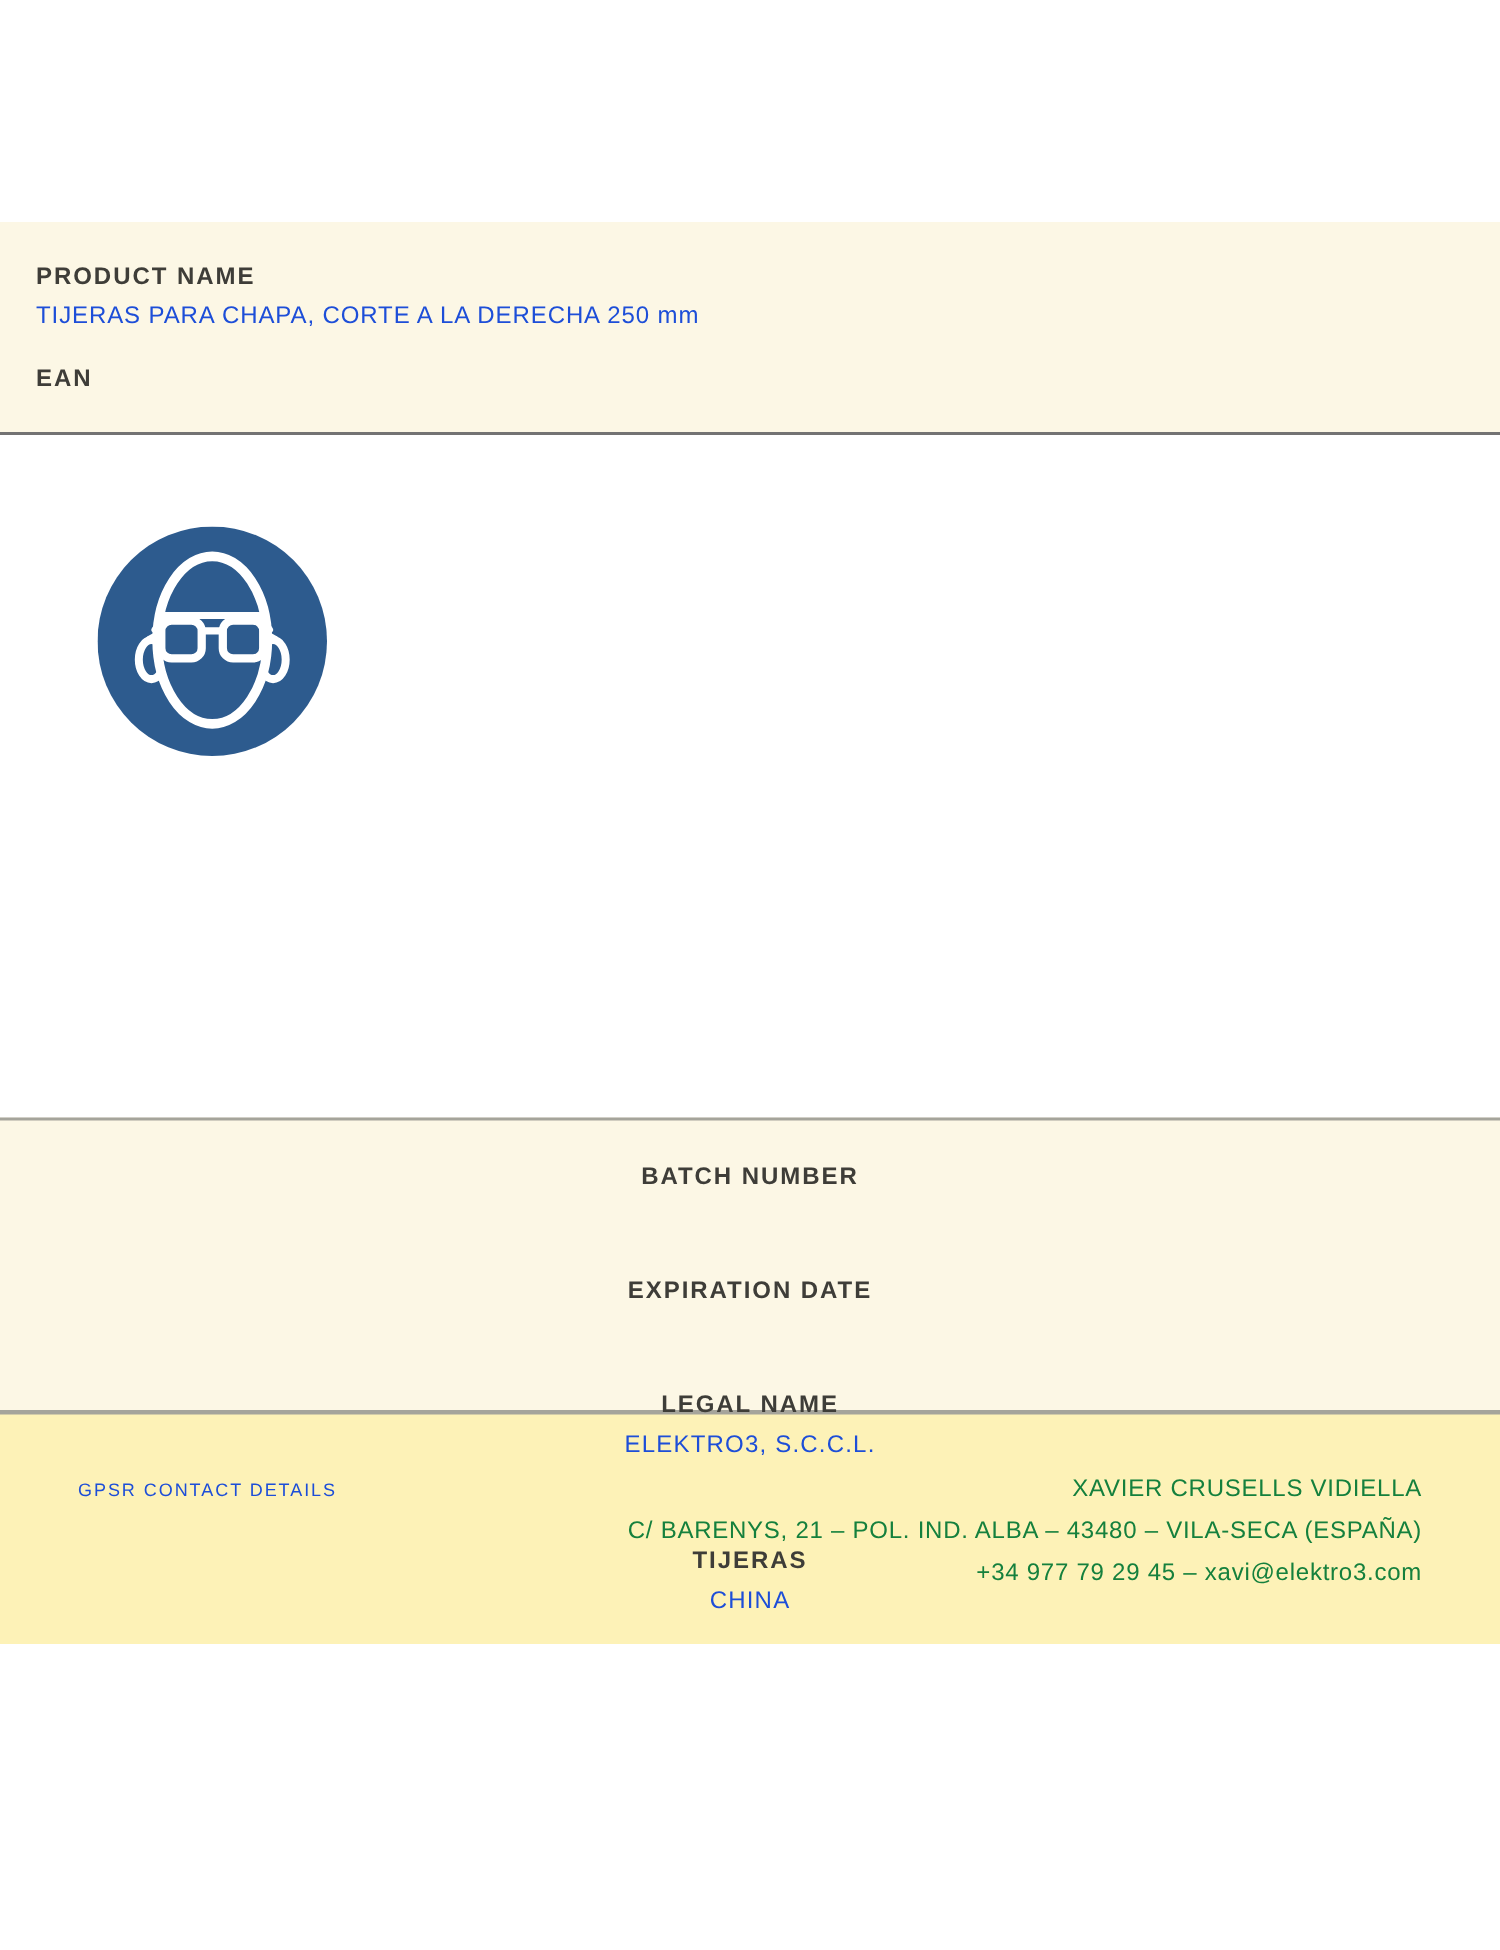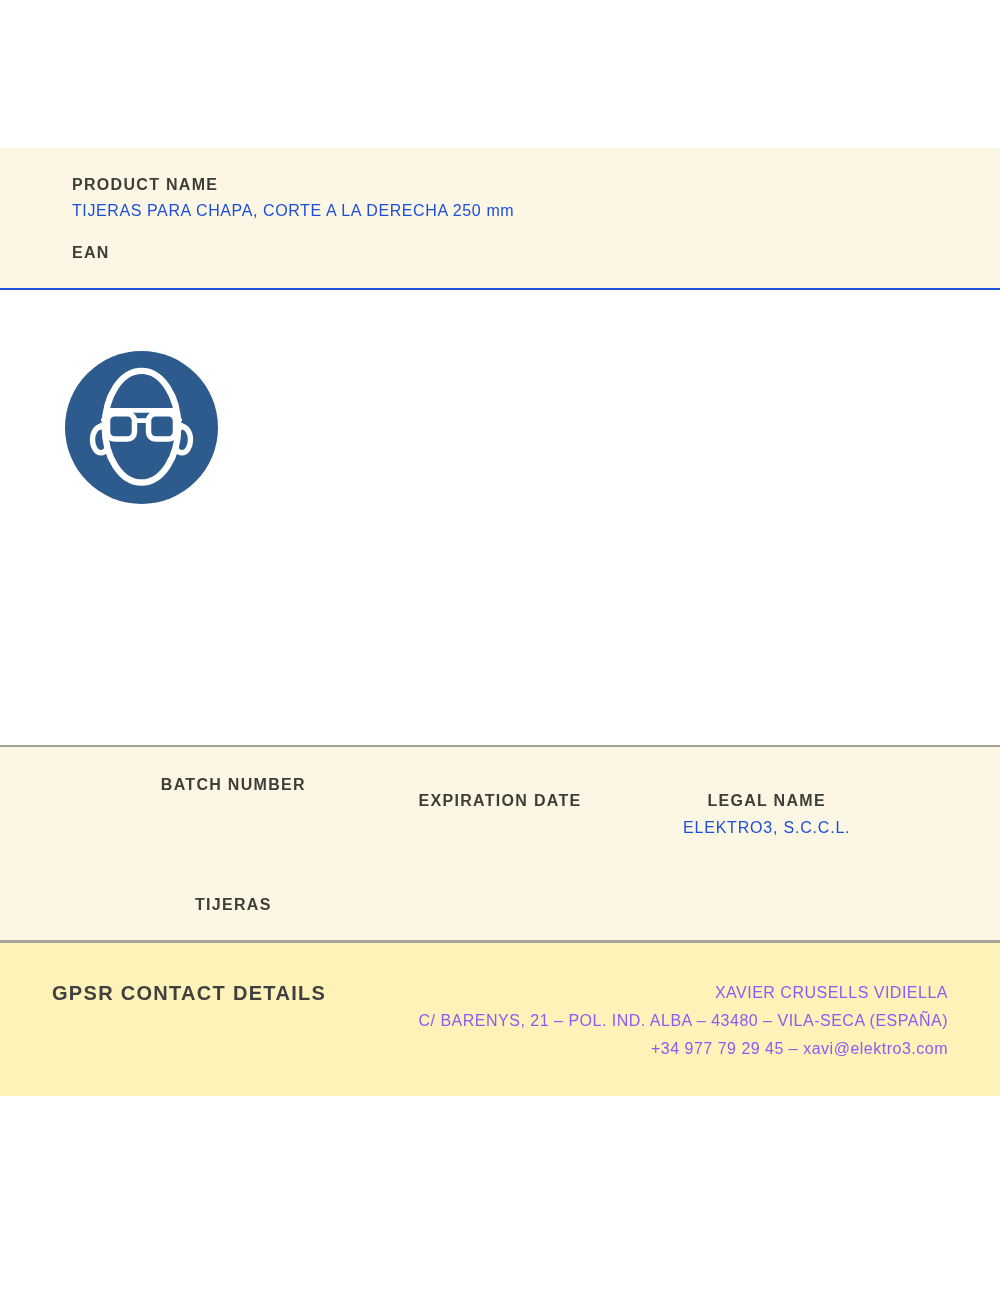--- a/index.html
+++ b/index.html
@@ -9,22 +9,22 @@
     background: #ffffff;
     font-family: "Liberation Sans", sans-serif;
     position: relative;
     overflow: hidden;
   }
   .top-spacer { height: 148px; }
 
   
   .product-section {
     background: #fcf7e5;
-    border-bottom: 2px solid #1d4ed8;
-    padding: 24px 52px 22px 72px;
+    border-bottom: 2px solid #737373;
+    padding: 24px 52px 22px 24px;
     box-sizing: border-box;
   }
   .field-label {
     font-size: 16px;
     font-weight: bold;
     letter-spacing: 1.3px;
     color: #3e3d38;
     line-height: 26px;
   }
   .field-value {
@@ -44,51 +44,51 @@
   .safety-icon { display: block; }
 
   
   .batch-section {
     background: #fcf7e5;
     border-top: 2px solid #a5a49b;
     height: 195px;
     box-sizing: border-box;
     padding: 25px 100px;
     display: grid;
-    grid-template-columns: 1fr 1fr 1fr;
+    grid-template-columns: 1fr;
     row-gap: 34px;
     text-align: center;
   }
   .batch-section .field-label { line-height: 26px; }
   .batch-section .field-value { line-height: 28px; letter-spacing: 0.8px; }
 
   
   .gpsr-section {
     background: #fdf2b7;
     border-top: 3px solid #a5a49b;
     height: 156px;
     box-sizing: border-box;
     padding: 36px 52px 0 52px;
     display: flex;
     justify-content: space-between;
     align-items: flex-start;
   }
   .gpsr-label {
-    font-size: 20px;
-    font-weight: bold;
+    font-size: 12px;
+    font-weight: normal;
     letter-spacing: 1.3px;
-    color: #404040;
+    color: #1d4ed8;
     line-height: 28px;
     white-space: nowrap;
   }
   .gpsr-contact {
     text-align: right;
     font-size: 16px;
     letter-spacing: 0.5px;
-    color: #8b5cf6;
+    color: #15803d;
     line-height: 28px;
   }
 </style>
 </head>
 <body>
 
 <div class="top-spacer"></div>
 
 <section class="product-section">
   <div class="field">
@@ -125,20 +125,21 @@
   <div class="field">
     <div class="field-label">EXPIRATION DATE</div>
     <div class="field-value"></div>
   </div>
   <div class="field">
     <div class="field-label">LEGAL NAME</div>
     <div class="field-value">ELEKTRO3, S.C.C.L.</div>
   </div>
   <div class="field">
     <div class="field-label">TIJERAS</div>
+    <div class="field-value">CHINA</div>
   </div>
 </section>
 
 <section class="gpsr-section">
   <div class="gpsr-label">GPSR CONTACT DETAILS</div>
   <div class="gpsr-contact">
     <div>XAVIER CRUSELLS VIDIELLA</div>
     <div>C/ BARENYS, 21 – POL. IND. ALBA – 43480 – VILA-SECA (ESPAÑA)</div>
     <div>+34 977 79 29 45 – xavi@elektro3.com</div>
   </div>

